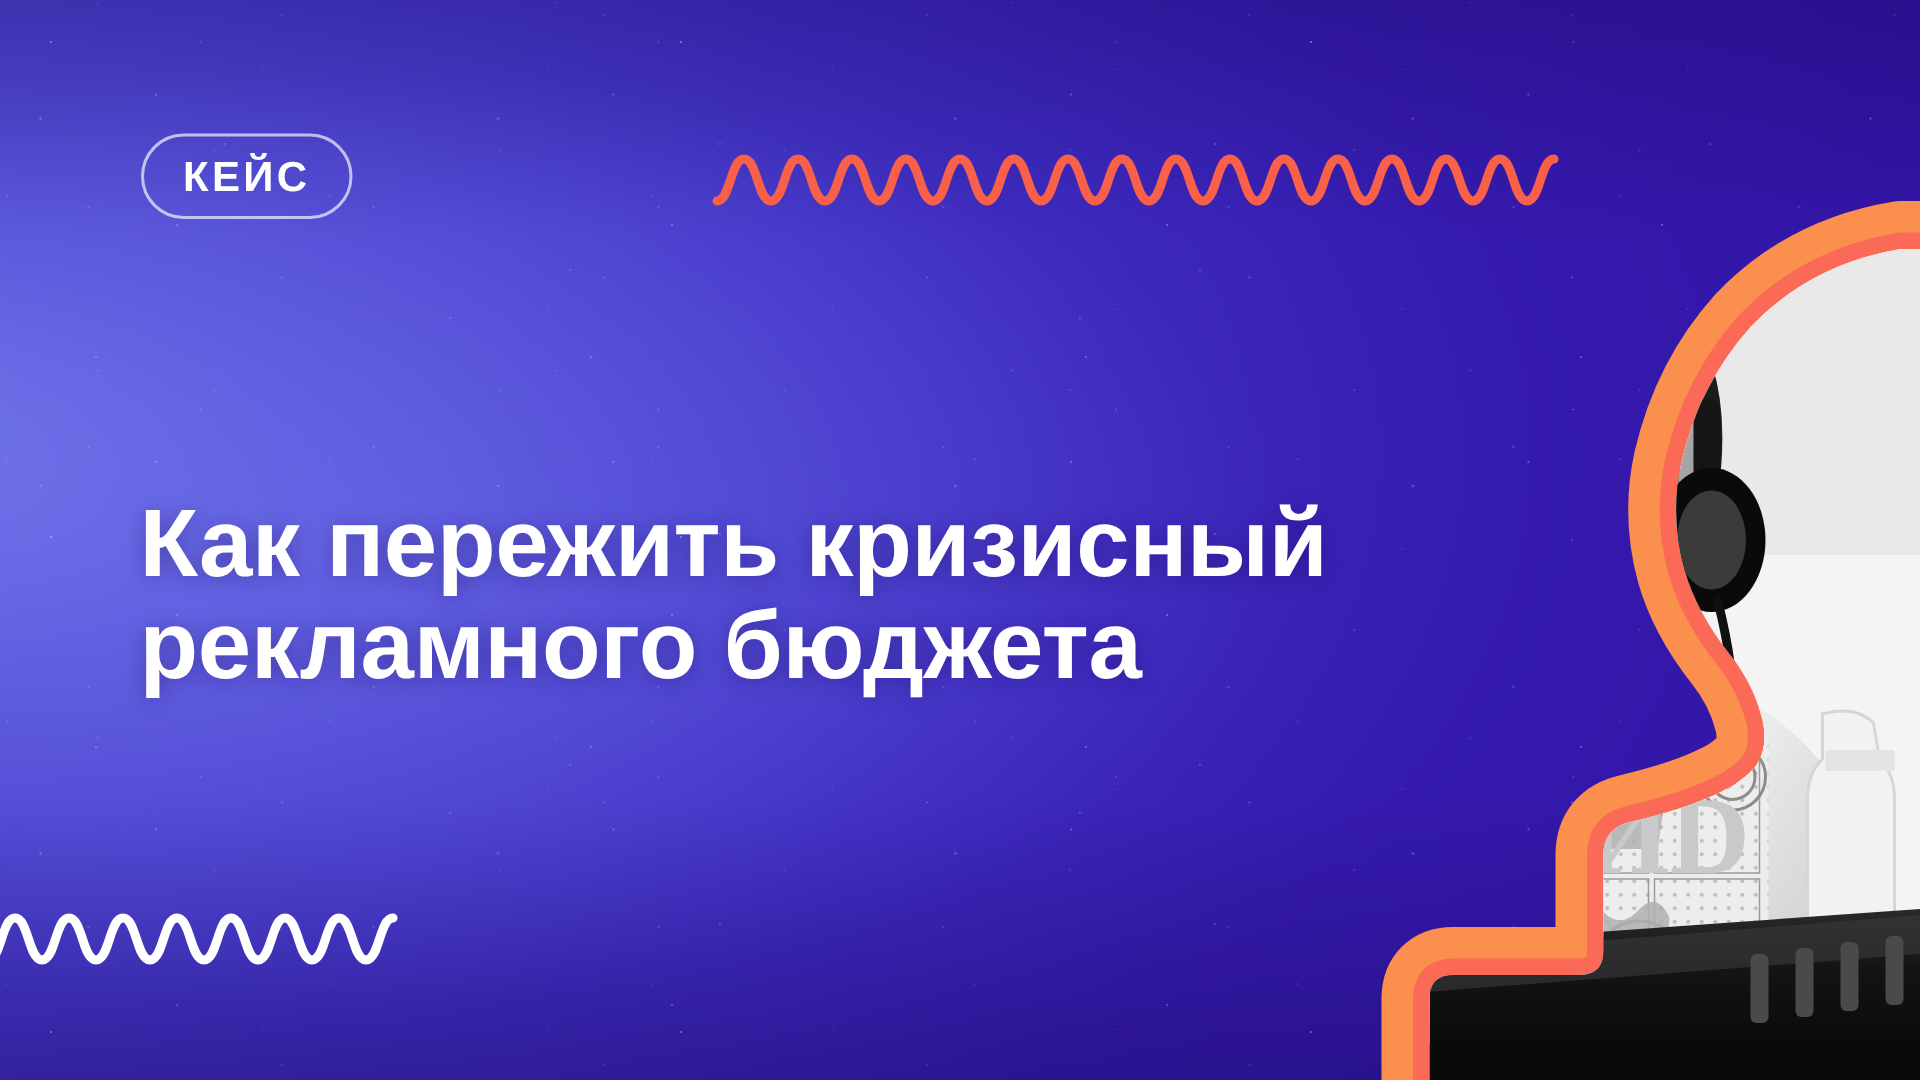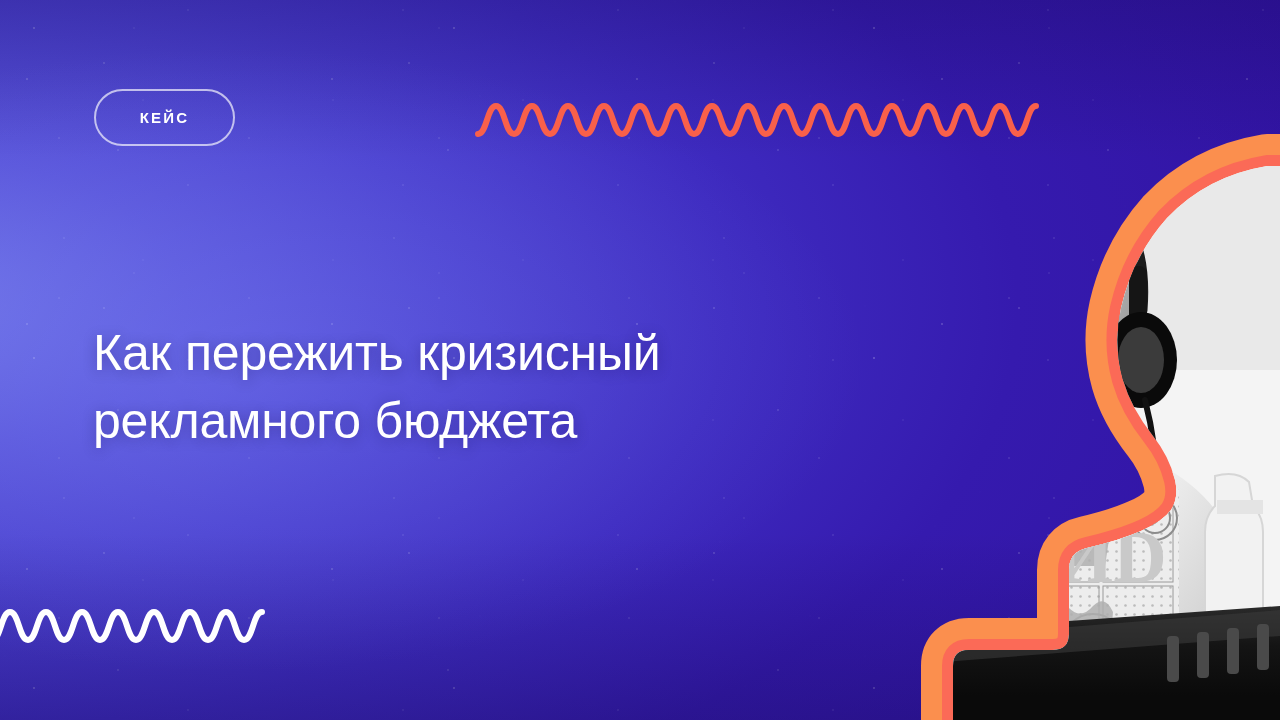--- a/index.html
+++ b/index.html
@@ -69,35 +69,35 @@
     height: 57px;
     border: 2px solid rgba(255,255,255,.66);
     border-radius: 30px;
     display: flex;
     align-items: center;
     justify-content: center;
     box-sizing: border-box;
   }
   .badge span {
     color: #ffffff;
-    font-size: 15px;
+    font-size: 28px;
     font-weight: 700;
     letter-spacing: 2.2px;
     line-height: 1;
   }
 
   
   .headline {
     position: absolute;
     left: 93px;
     top: 285px;
     width: 760px;
     color: #ffffff;
-    font-size: 50px;
-    font-weight: 400;
+    font-size: 64px;
+    font-weight: 700;
     line-height: 68px;
     letter-spacing: -0.2px;
     text-shadow: 0 2px 14px rgba(20,4,70,.32);
   }
   .headline .ln { display: block; white-space: nowrap; }
 
   
   .wave {
     position: absolute;
     overflow: visible;

